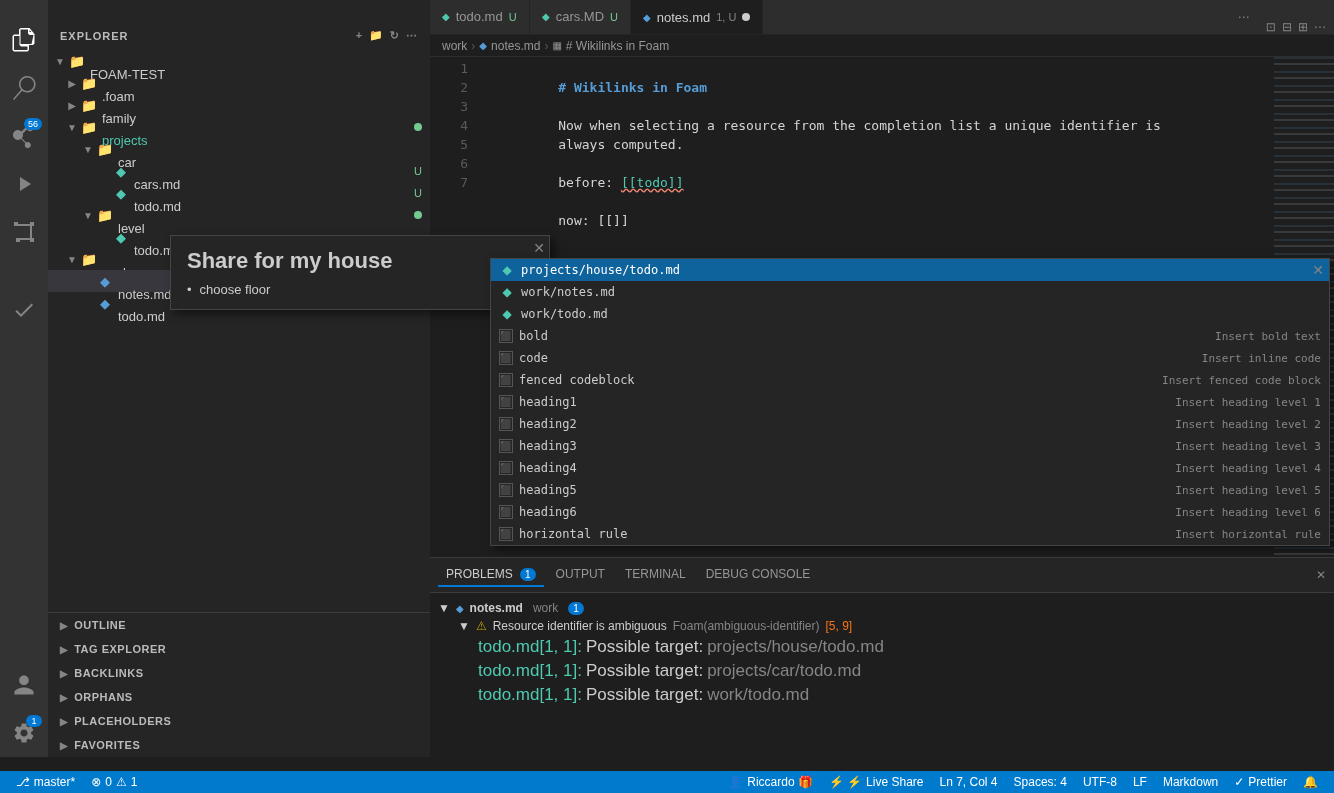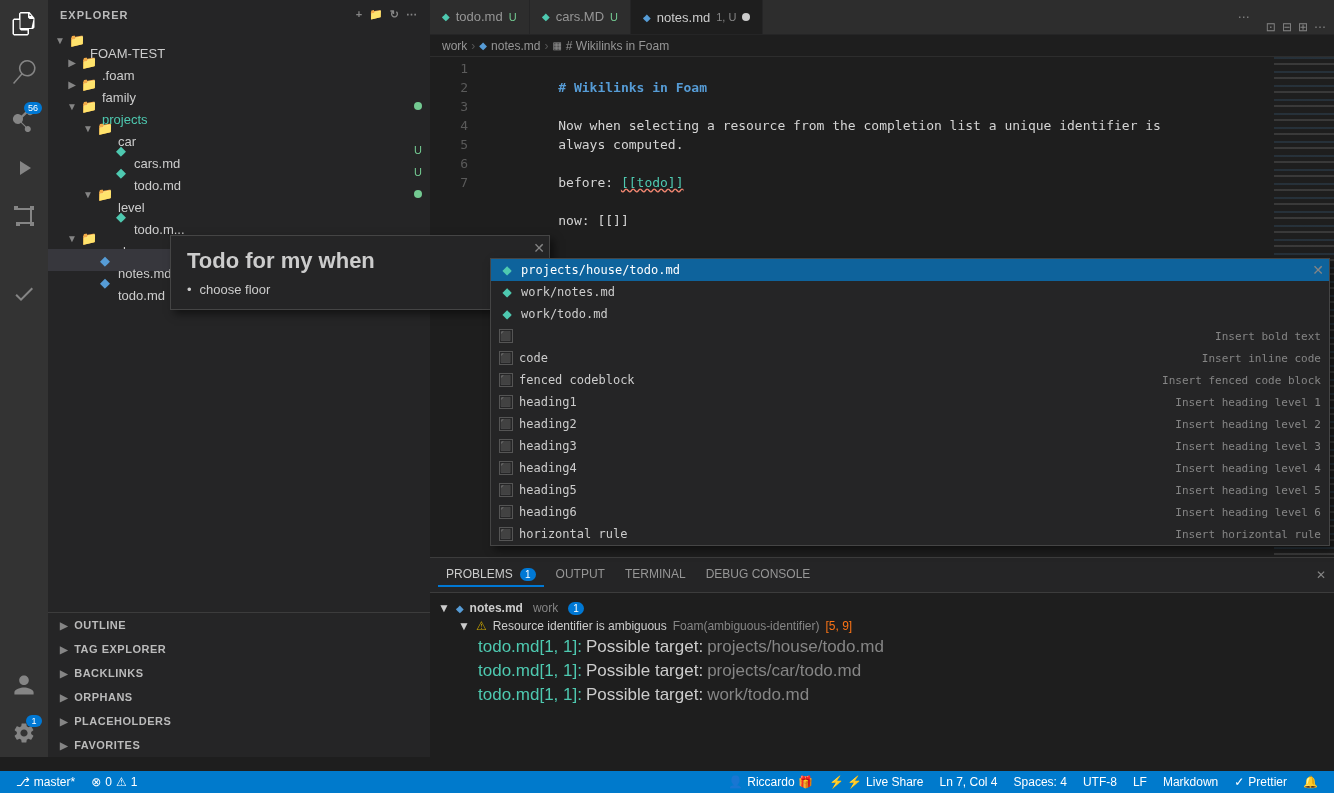--- a/index.html
+++ b/index.html
@@ -19,21 +19,21 @@
     .activity-bar {
       position: absolute;
       left: 0;
       top: 0;
       width: 48px;
       height: 757px;
       background: #333333;
       display: flex;
       flex-direction: column;
       align-items: center;
-      padding-top: 0;
+      padding-top: 16px;
       z-index: 10;
     }
     .activity-icon {
       width: 48px;
       height: 48px;
       display: flex;
       align-items: center;
       justify-content: center;
       color: #858585;
       cursor: pointer;
@@ -75,20 +75,21 @@
     .sidebar-header {
       padding: 8px 12px;
       font-size: 11px;
       font-weight: 700;
       letter-spacing: 1px;
       color: #bbb;
       display: flex;
       justify-content: space-between;
       align-items: center;
       text-transform: uppercase;
+      margin-top: 21px;
     }
     .sidebar-header-icons {
       display: flex;
       gap: 6px;
       color: #858585;
     }
     .sidebar-tree {
       flex: 1;
       overflow-y: auto;
       font-size: 13px;
@@ -737,21 +738,21 @@
             <span class="problems-row-path">work/todo.md</span>
           </div>
         </div>
       </div>
     </div>
   </div>
 </div>
 
 <div class="hover-popup" style="position:absolute;top:235px;left:170px;z-index:200;">
   <span class="hover-close">✕</span>
-  <div class="hover-title">Todo for my when</div>
+  <div class="hover-title">Share for my house</div>
   <div class="hover-bullet">
     <span>•</span>
     <span>choose floor</span>
   </div>
 </div>
 
 <div class="completion-dropdown" style="position:absolute;top:258px;left:490px;width:840px;z-index:300;">
 
   <div class="completion-item selected">
     <span class="completion-icon" style="color:#4ec9b0">◆</span>
@@ -763,20 +764,21 @@
     <span class="completion-label">work/notes.md</span>
     <span class="completion-desc"></span>
   </div>
   <div class="completion-item">
     <span class="completion-icon" style="color:#4ec9b0">◆</span>
     <span class="completion-label">work/todo.md</span>
     <span class="completion-desc"></span>
   </div>
   <div class="completion-item">
     <span class="completion-icon" style="color:#858585;border:1px solid #555;width:14px;height:14px;font-size:9px;display:flex;align-items:center;justify-content:center;">⬛</span>
+    <span class="completion-label">bold</span>
     <span class="completion-desc">Insert bold text</span>
   </div>
   <div class="completion-item">
     <span class="completion-icon" style="color:#858585;border:1px solid #555;width:14px;height:14px;font-size:9px;display:flex;align-items:center;justify-content:center;">⬛</span>
     <span class="completion-label">code</span>
     <span class="completion-desc">Insert inline code</span>
   </div>
   <div class="completion-item">
     <span class="completion-icon" style="color:#858585;border:1px solid #555;width:14px;height:14px;font-size:9px;display:flex;align-items:center;justify-content:center;">⬛</span>
     <span class="completion-label">fenced codeblock</span>

